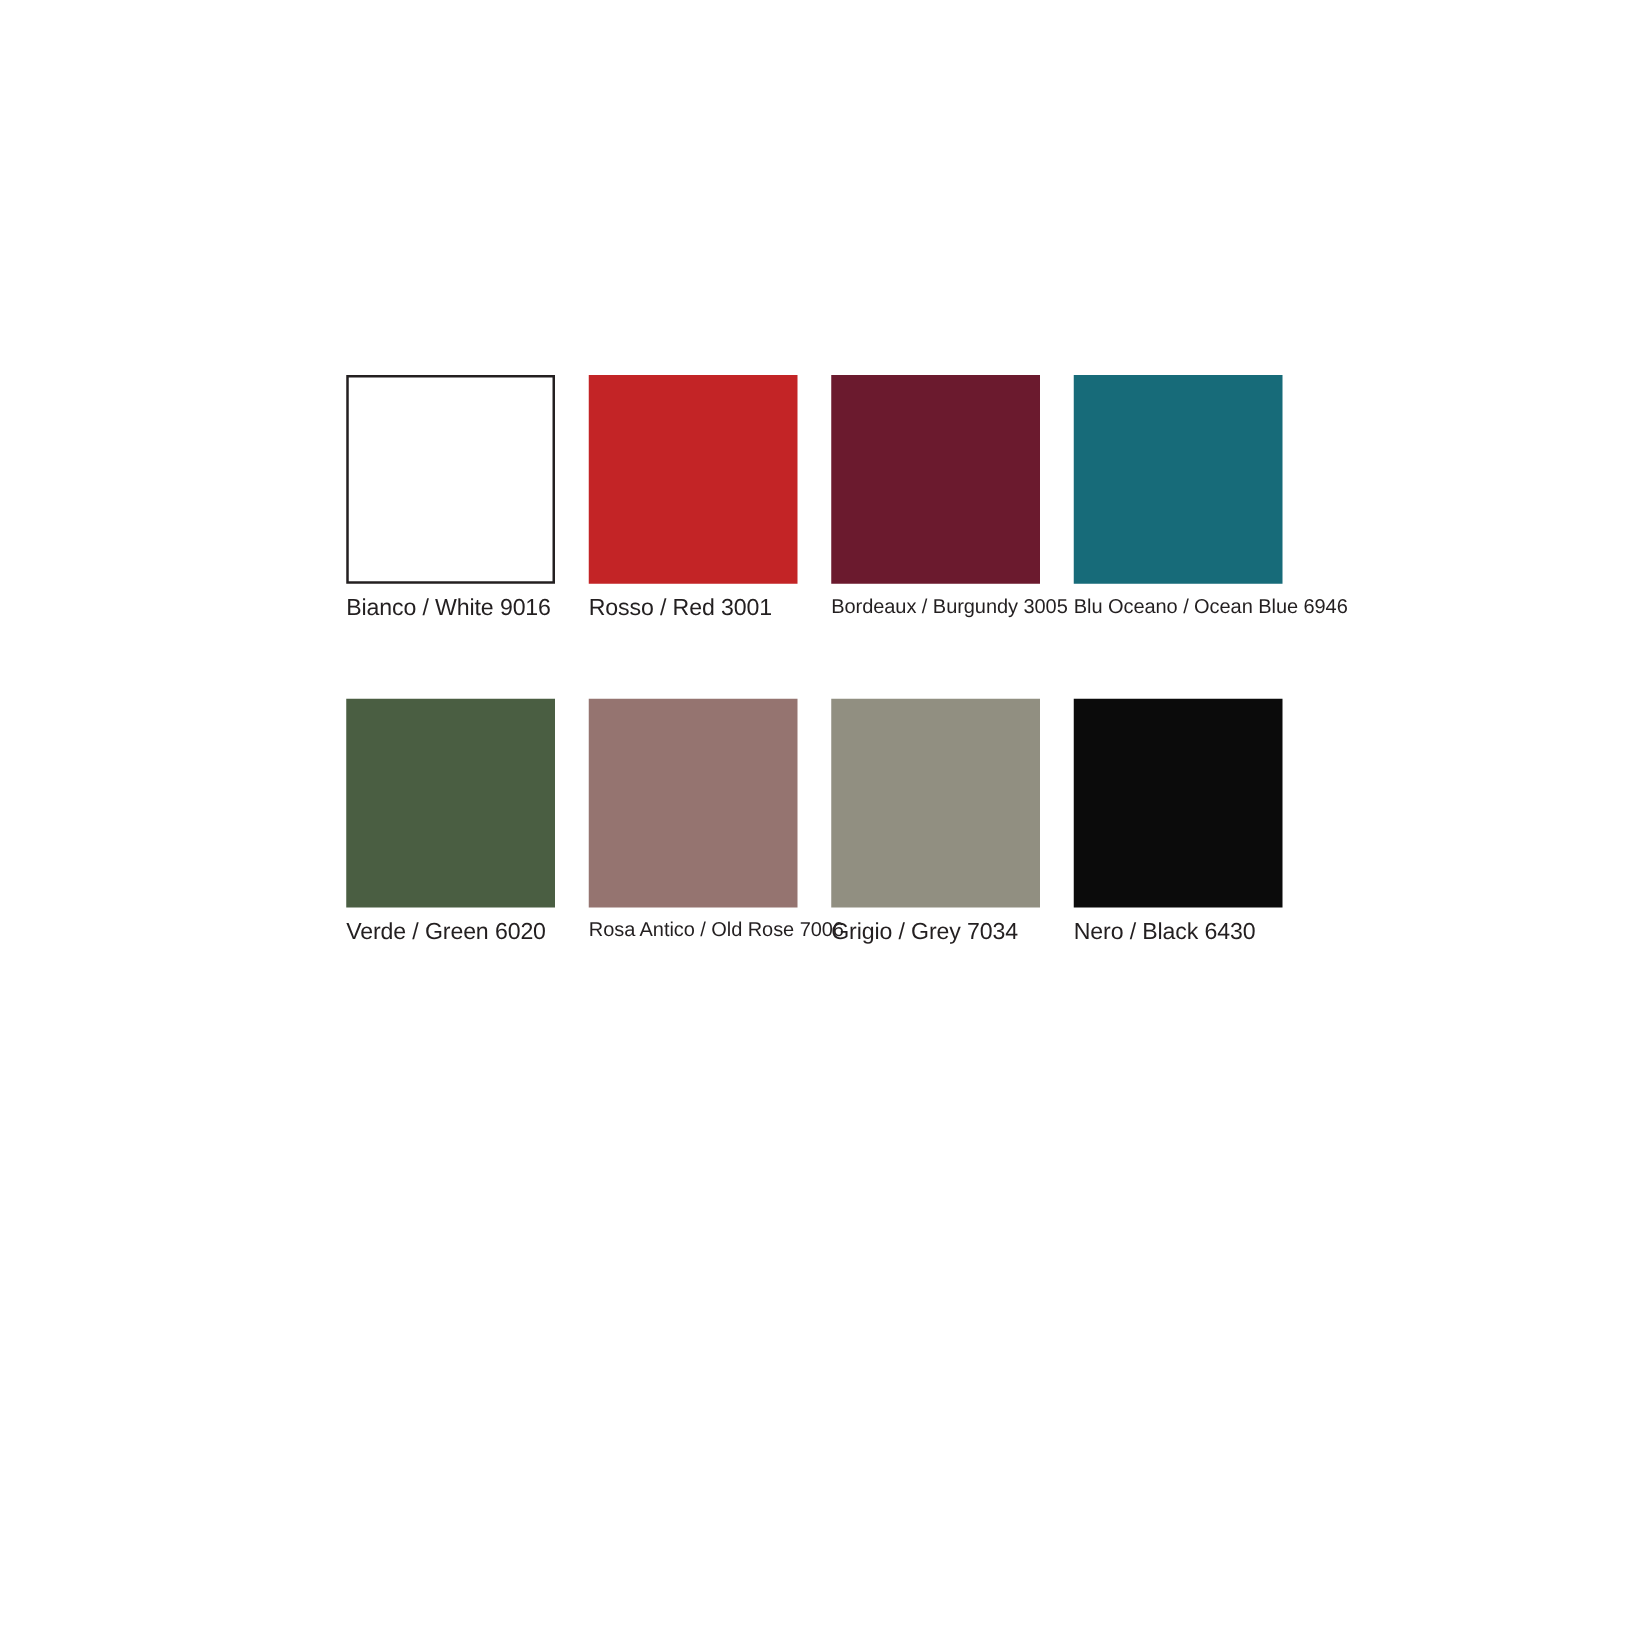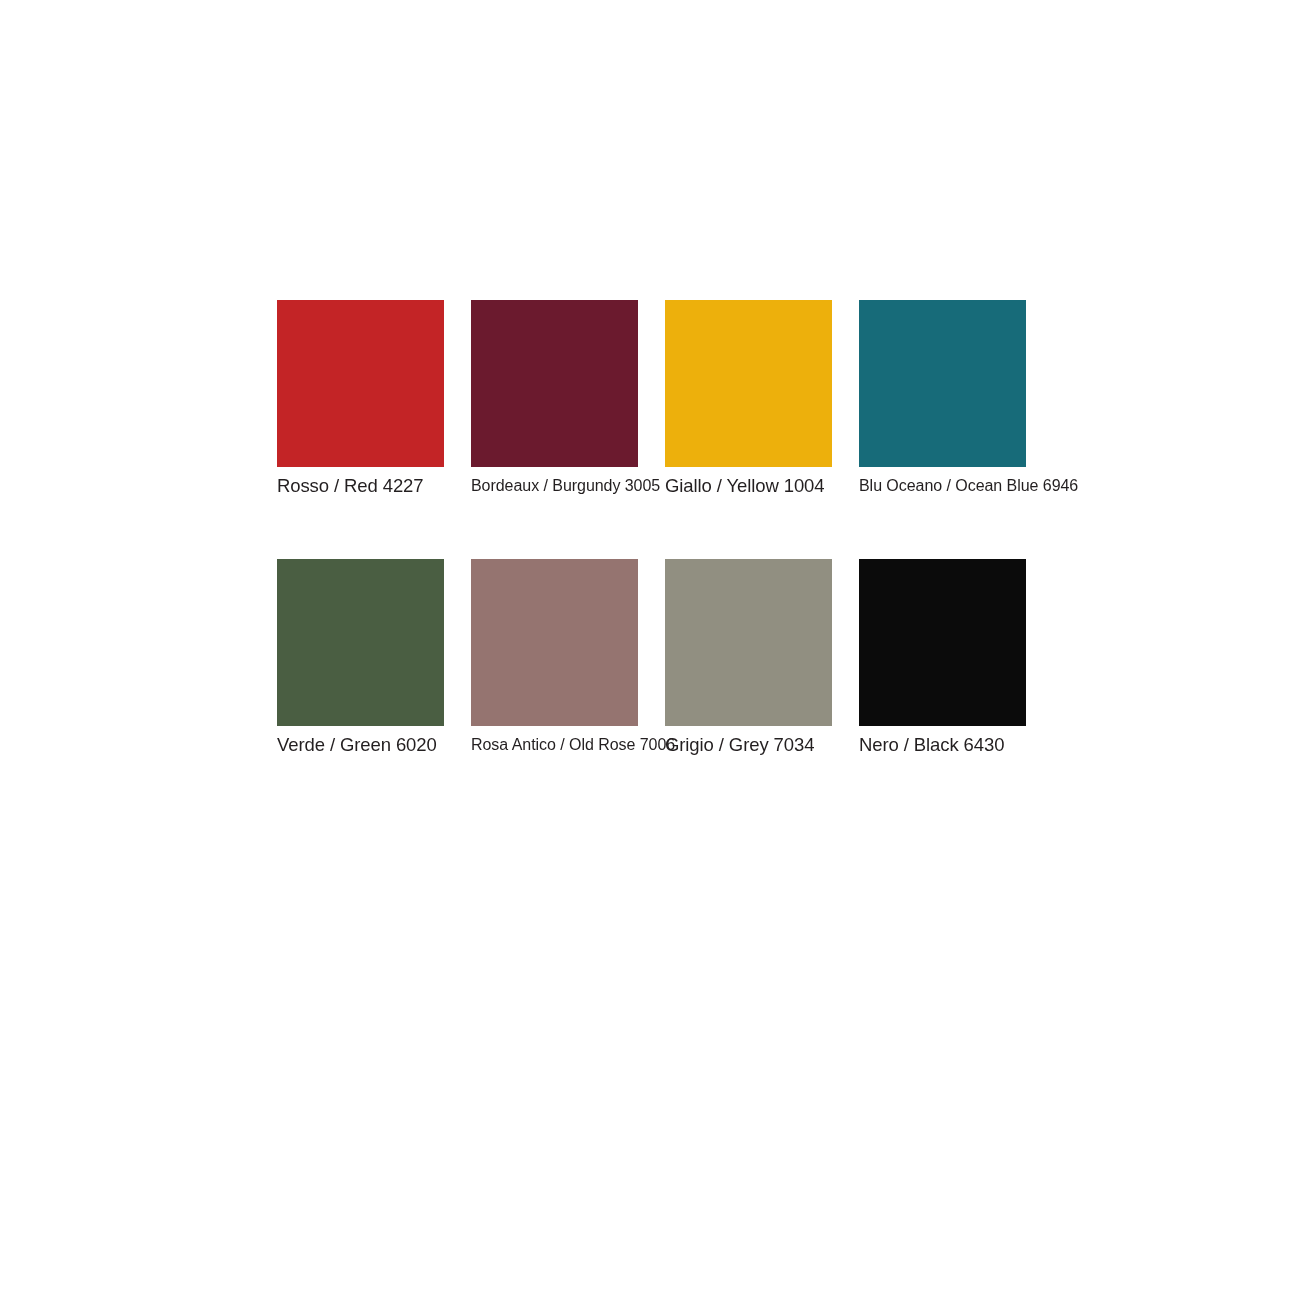--- a/index.html
+++ b/index.html
@@ -66,30 +66,30 @@
     font-size: 16px;
     letter-spacing: -0.05px;
   }
 </style>
 </head>
 <body>
 
 <div id="palette-sheet">
   <div class="swatch-grid">
       <div class="swatch-cell">
+        <div class="swatch-chip bordered" style="background-color: rgb(255, 255, 255);"></div>
+        <div class="swatch-label">Bianco / White 9016</div>
+      </div>
+      <div class="swatch-cell">
         <div class="swatch-chip" style="background-color: rgb(195, 36, 38);"></div>
-        <div class="swatch-label">Rosso / Red 4227</div>
+        <div class="swatch-label">Rosso / Red 3001</div>
       </div>
       <div class="swatch-cell">
         <div class="swatch-chip" style="background-color: rgb(107, 26, 46);"></div>
         <div class="swatch-label compact">Bordeaux / Burgundy 3005</div>
-      </div>
-      <div class="swatch-cell">
-        <div class="swatch-chip" style="background-color: rgb(237, 176, 12);"></div>
-        <div class="swatch-label">Giallo / Yellow 1004</div>
       </div>
       <div class="swatch-cell">
         <div class="swatch-chip" style="background-color: rgb(23, 107, 121);"></div>
         <div class="swatch-label compact">Blu Oceano / Ocean Blue 6946</div>
       </div>
       <div class="swatch-cell">
         <div class="swatch-chip" style="background-color: rgb(74, 94, 66);"></div>
         <div class="swatch-label">Verde / Green 6020</div>
       </div>
       <div class="swatch-cell">

